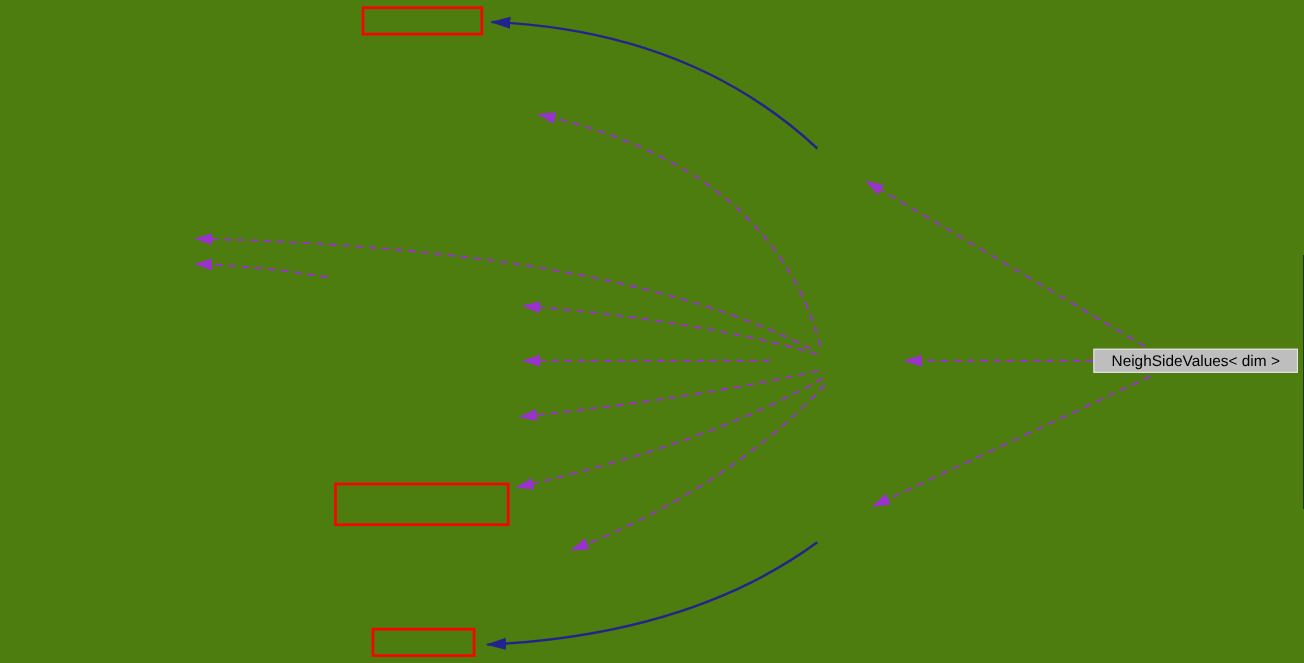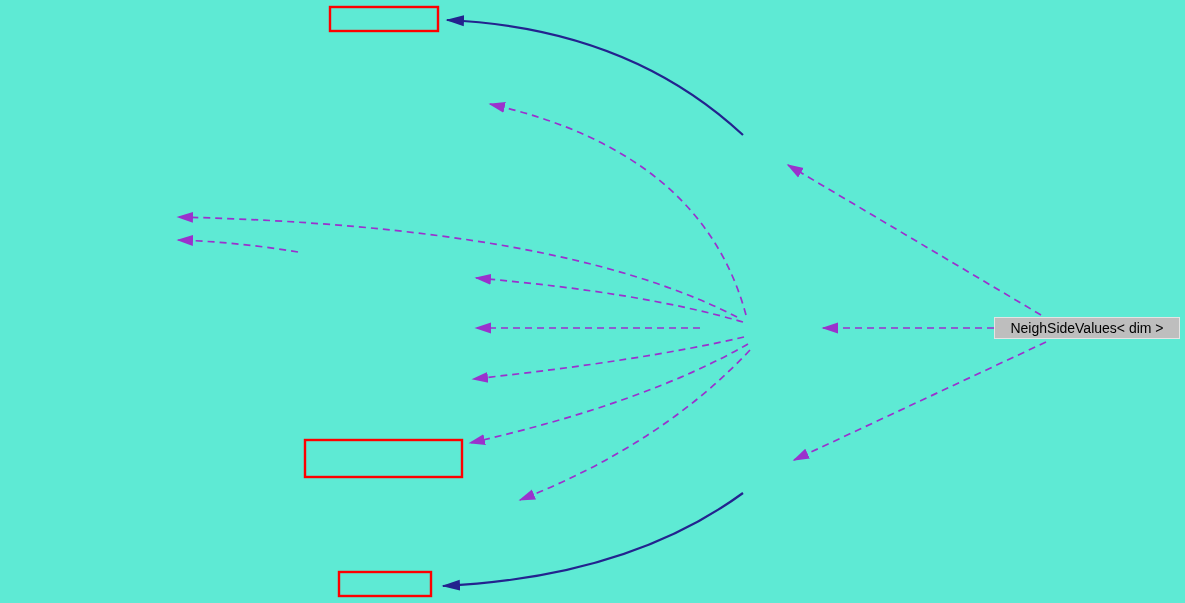--- a/index.html
+++ b/index.html
@@ -4,21 +4,21 @@
 <style>
   html, body {
     margin: 0;
     padding: 0;
     background: #000;
   }
   #stage {
     position: relative;
     width: 1185px;
     height: 603px;
-    background: #5eead4;
+    background: #4d7c0f;
     overflow: hidden;
     font-family: "Liberation Sans", sans-serif;
   }
   #edge-layer {
     position: absolute;
     left: 0;
     top: 0;
     width: 1185px;
     height: 603px;
   }

